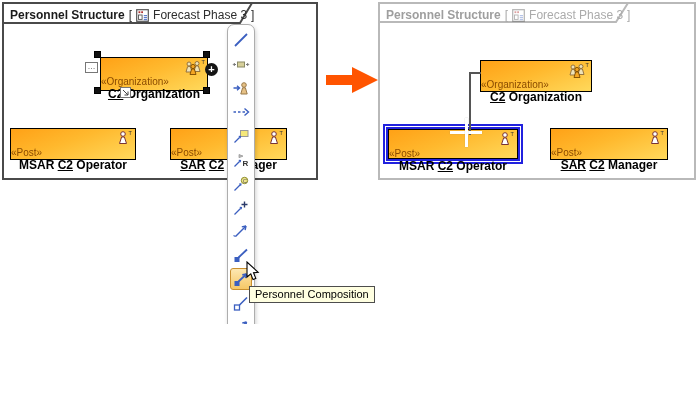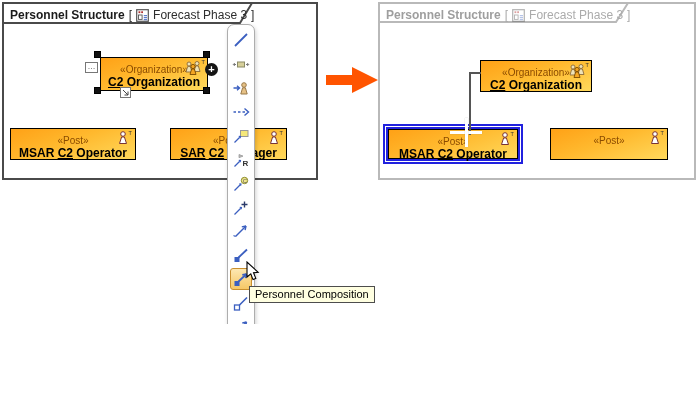--- a/index.html
+++ b/index.html
@@ -16,21 +16,21 @@
   .frame-head .t { font-size:12px; font-weight:bold; color:#1b1b1b; }
   .frame-head .s { font-size:12px; color:#2e2e2e; }
   .inactive .frame-head .t { color:#9e9e9e; }
   .inactive .frame-head .s { color:#ababab; }
   .pent { position:absolute; left:-2px; top:-2px; pointer-events:none; }
   
   .obox {
     position:absolute; border:1.4px solid #000;
     background:linear-gradient(160deg,#ffa116 0%,#ffb92e 45%,#ffd95c 100%);
   }
-  .obox .stereo { font-size:10px; color:#8a4b00; text-align:center; padding-top:6px; line-height:11px; }
+  .obox .stereo { font-size:10px; color:#8a4b00; text-align:left; padding-top:18px; line-height:11px; }
   .obox .bname  { font-size:12px; font-weight:bold; color:#000; text-align:center; line-height:14px; white-space:nowrap; }
   .und { text-decoration:underline; }
   .cicon { position:absolute; top:1px; right:2px; }
   
   .hnd { position:absolute; width:7px; height:7px; background:#111; border:1px solid #000; z-index:4; }
   .mini-btn {
     position:absolute; background:#fff; border:1px solid #777; z-index:4;
     font-size:8px; line-height:8px; text-align:center; color:#333;
   }
   .plus-circle {
@@ -193,20 +193,21 @@
         </svg>
       </div>
     </div>
   </div>
 
   <div class="xh" style="left:450px;top:131px;width:32px;height:3px;"></div>
   <div class="xh" style="left:465px;top:118px;width:3px;height:29px;"></div>
 
   <div class="obox" style="left:550px;top:128px;width:118px;height:32px;z-index:3;">
     <div class="stereo">«Post»</div>
+    <div class="bname"><span></span><span class="und">SAR</span><span> </span><span class="und">C2</span><span> Manager</span></div>
     <svg class="cicon" width="16" height="16" viewBox="0 0 16 16">
       <circle cx="6" cy="4" r="2.3" fill="#fff" stroke="#7a3434" stroke-width="1"></circle>
       <path d="M2.5,13.5 L4.6,7 H7.4 L9.5,13.5 Z" fill="#fff" stroke="#7a3434" stroke-width="1"></path>
       <text x="11.5" y="4.5" font-size="5.5" fill="#333" font-family="Liberation Sans, sans-serif">T</text>
     </svg>
   </div>
 
   <div id="toolbar">
 
     <div class="tcell">

